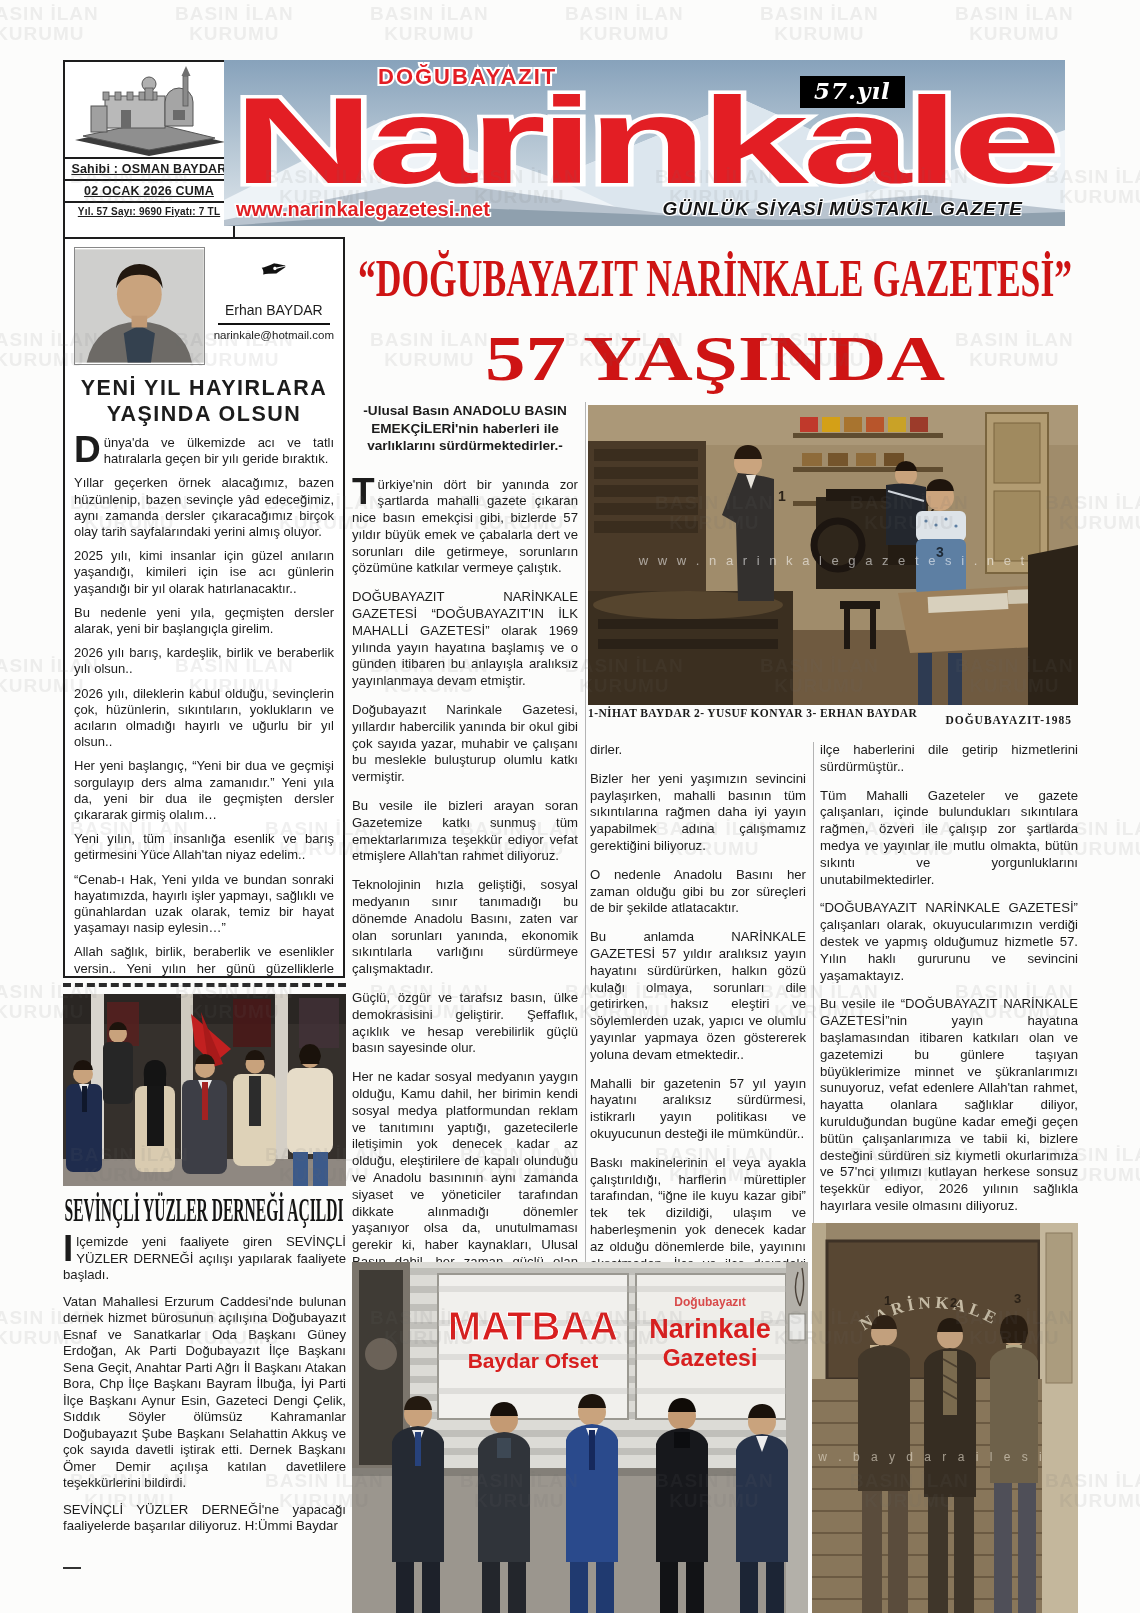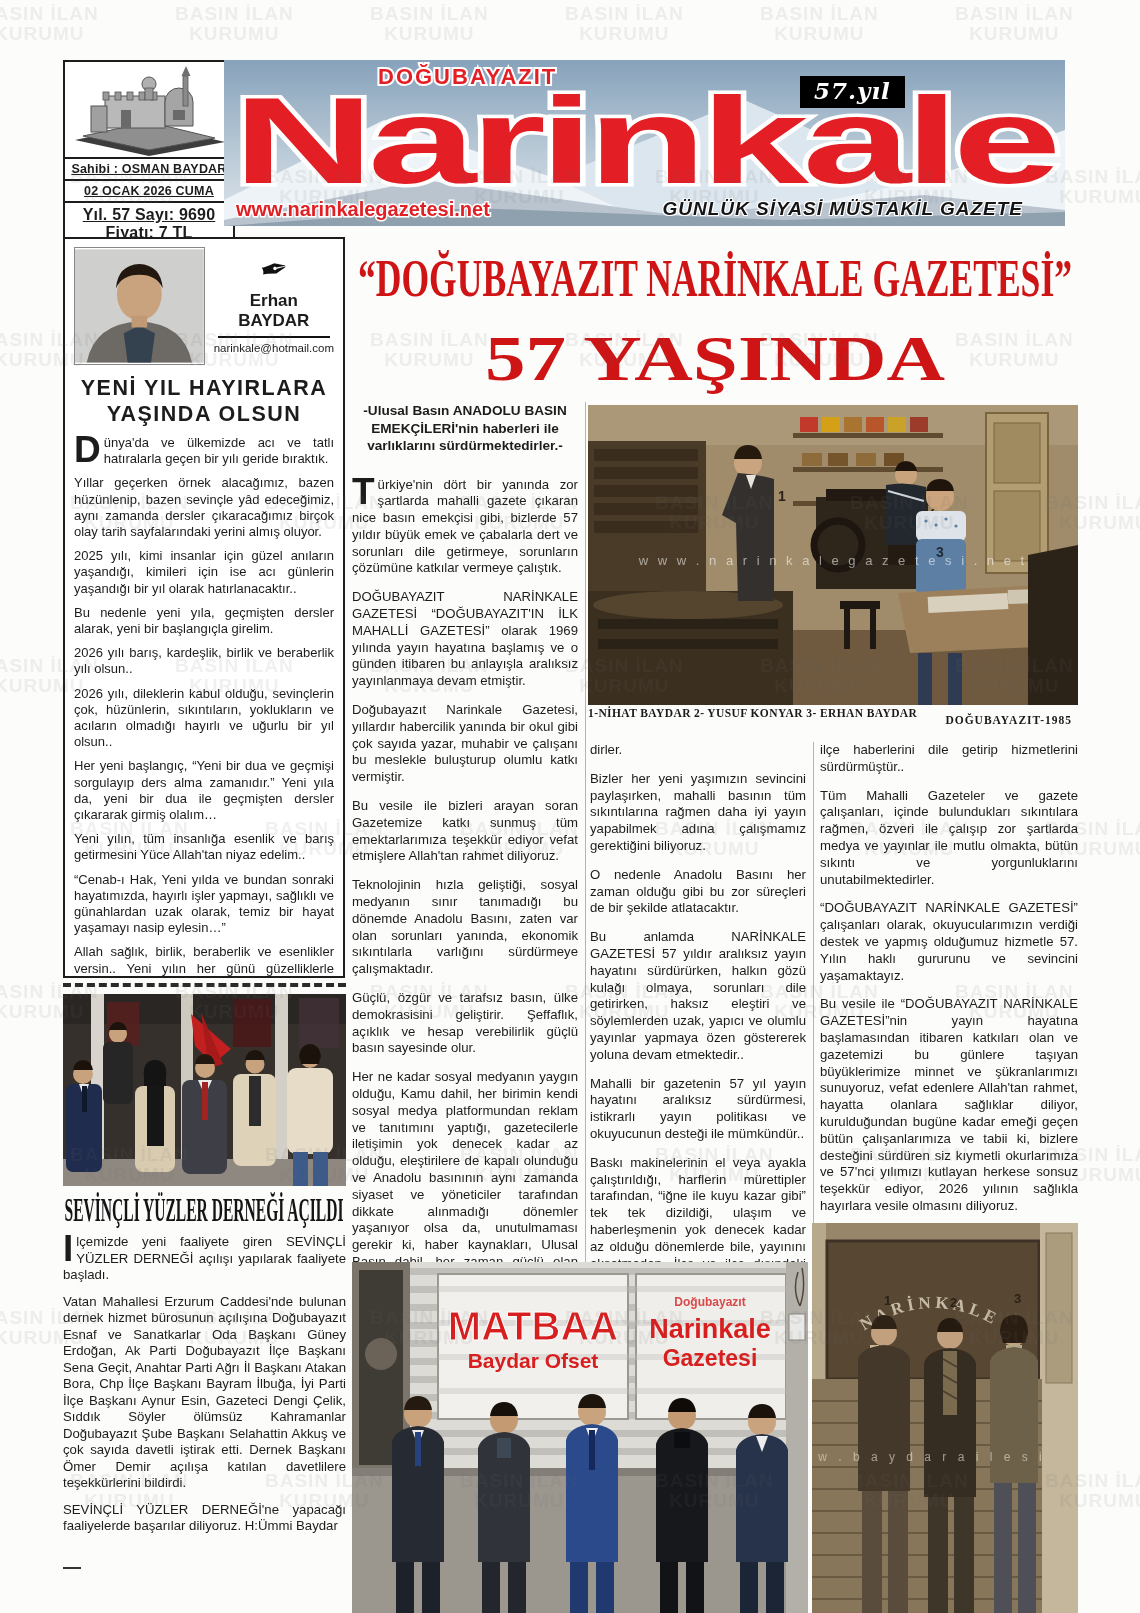--- a/index.html
+++ b/index.html
@@ -10,21 +10,21 @@
   #wm-layer { position:absolute; inset:0; z-index:9; pointer-events:none; overflow:hidden; }
   .wm { position:absolute; white-space:pre; text-align:center; font:bold 19px "Liberation Sans",sans-serif;
         color:rgba(110,110,110,0.10); letter-spacing:1px; line-height:20px; }
 
   
   #info-box { position:absolute; left:63px; top:60px; width:172px; height:204px; border:2px solid #1d1d1d;
               background:#fff; box-sizing:border-box;text-decoration:underline; }
   #info-box .castle { display:block; border-bottom:2px solid #1d1d1d; }
   #info-box .row { text-align:center; font-weight:bold; border-bottom:2px solid #1d1d1d; padding:3px 1px;
                    font-size:12.5px; letter-spacing:0.2px; }
-  #info-box .row:last-child { border-bottom:none; font-size:16px; }
+  #info-box .row:last-child { border-bottom:none; font-size:10px; }
 
   #banner { position:absolute; left:224px; top:60px; width:917px; height:166px; overflow:hidden; }
   #banner .sky { position:absolute; inset:0; }
   #banner .city { position:absolute; left:152px; top:2px; z-index:3; }
   #banner .badge { position:absolute; left:576px; top:16px; z-index:4; background:#000; color:#fff;
                    font:italic bold 23px "DejaVu Serif", serif; padding:1px 14px 4px; letter-spacing:1px; }
   #banner .logo-wrap { position:absolute; left:3px; top:20px; z-index:2; }
   .logo-text { font:bold 122px "Liberation Sans",sans-serif; fill:#e31e24; stroke:#ffffff; stroke-width:7px;
                paint-order:stroke; letter-spacing:-4px; }
   .city-text { font:bold 22px "Liberation Sans",sans-serif; fill:#e31e24; stroke:#fff; stroke-width:4px;
@@ -34,21 +34,21 @@
   #banner .tagline { position:absolute; right:118px; bottom:6px; z-index:3; color:#151515;
                      font:italic bold 19px "Liberation Sans",sans-serif; letter-spacing:1px;
                      text-shadow:1px 1px 0 #fff,-1px -1px 0 #fff,1px -1px 0 #fff,-1px 1px 0 #fff; }
 
   
   #author-box { position:absolute; left:63px; top:237px; width:282px; height:741px; border:2px solid #1d1d1d;
                 background:#fff; box-sizing:border-box; padding:8px 9px 0; overflow:hidden; }
   .auth-head { display:flex; gap:9px; }
   .auth-right { flex:1; text-align:center; padding-top:2px; }
   .quill { font-size:34px; line-height:40px; transform:rotate(-12deg); color:#111; }
-  .auth-name { font-weight:bold; font-size:17px; margin-top:2px; }
+  .auth-name { font-weight:normal; font-size:14px; margin-top:13px; }
   .auth-rule { border:none; border-top:2px solid #111; margin:5px 4px 4px; }
   .auth-mail { font-size:11.5px; }
   .col-title { text-align:center; font-weight:bold; font-size:21.5px; letter-spacing:1.5px; line-height:26px;
                margin:10px 0 8px; }
   .body-sm { font-size:13px; line-height:16.2px; text-align:justify; }
   .body-sm p { margin:0 0 8px; }
   .dc { float:left; font-weight:bold; font-size:37px; line-height:29px; padding-right:3px; }
 
   #dash-divider { position:absolute; left:63px; top:983px; width:283px; border-top:4px dashed #2a2a2a; }
   #group-photo { position:absolute; left:63px; top:994px; width:283px; height:192px; }

